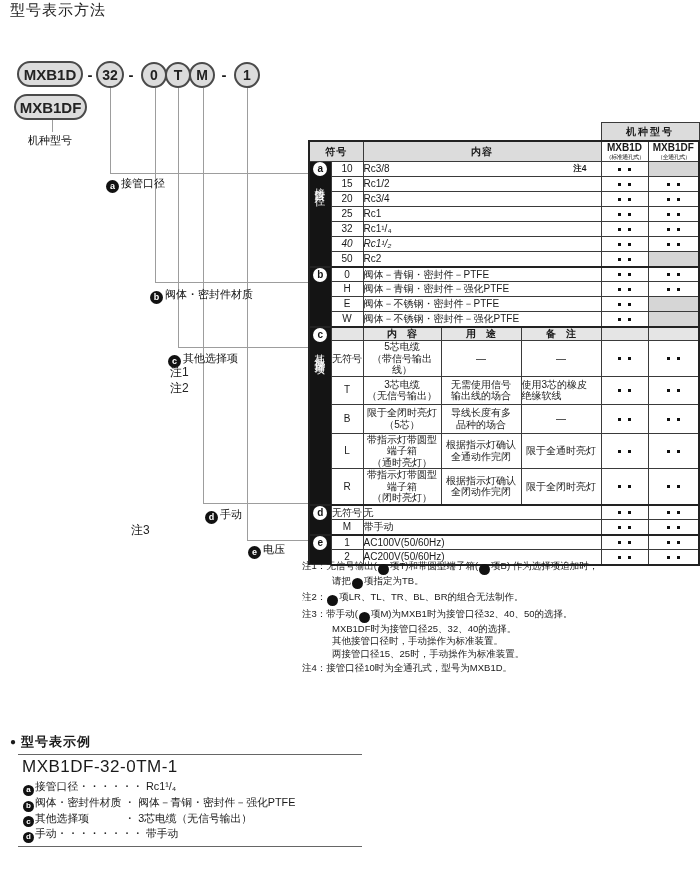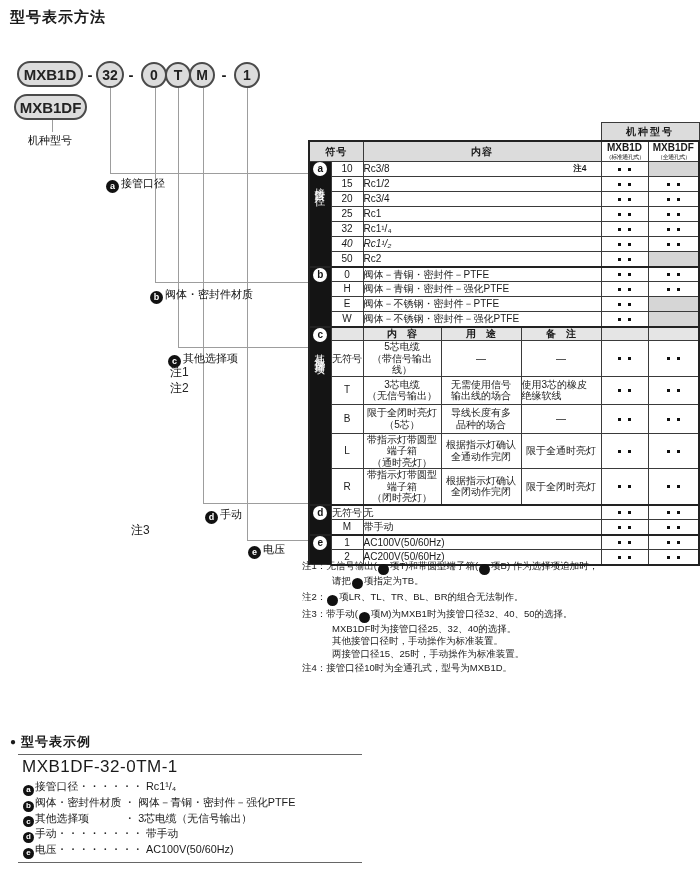--- a/index.html
+++ b/index.html
@@ -1,19 +1,19 @@
 <!DOCTYPE html>
 <html><head>
 <meta charset="utf-8">
 <style>
   html,body{margin:0;padding:0;background:#fff;}
   #stage{position:relative;width:700px;height:875px;background:#ffffff;
          font-family:"Liberation Sans","DejaVu Sans",sans-serif;color:#1a1a1a;overflow:hidden;}
   .abs{position:absolute;}
-  .page-title{left:10px;top:8px;font-size:15px;font-weight:bold;letter-spacing:1px;}
+  .page-title{left:10px;top:1px;font-size:15px;font-weight:normal;letter-spacing:1px;}
   
   .pill{background:#dcdcdc;border:2px solid #4a4a4a;border-radius:14px;display:flex;
         align-items:center;justify-content:center;font-weight:bold;font-size:15px;color:#222;box-sizing:border-box;}
   .circ{background:#dcdcdc;border:2px solid #4a4a4a;border-radius:50%;display:flex;
         align-items:center;justify-content:center;font-weight:bold;font-size:14px;color:#222;box-sizing:border-box;}
   .dash{font-weight:bold;font-size:15px;width:8px;text-align:center;}
   
   .vline{width:1px;background:#9d9d9d;}
   .hline{height:1px;background:#9d9d9d;}
   .connlabel{font-size:11px;white-space:nowrap;color:#111;}
@@ -308,17 +308,16 @@
   <div class="abs exblock">
     <div class="ex-head">
       <span class="ex-bullet">●</span><span>型号表示例</span>
     </div>
     <div class="ex-rule"></div>
     <div class="ex-code">MXB1DF-32-0TM-1</div>
     <div class="ex-line"><span class="nb">a</span>接管口径・・・・・・ Rc1¹/₄</div>
     <div class="ex-line"><span class="nb">b</span>阀体・密封件材质 ・ 阀体－青铜・密封件－强化PTFE</div>
     <div class="ex-line"><span class="nb">c</span>其他选择项　　　 ・ 3芯电缆（无信号输出）</div>
     <div class="ex-line"><span class="nb">d</span>手动・・・・・・・・ 带手动</div>
-    <div class="ex-line"><span class="nb">e</span>电压・・・・・・・・ AC100V(50/60Hz)</div>
     <div class="ex-rule"></div>
   </div>
 
 </div>
 
 </body></html>

